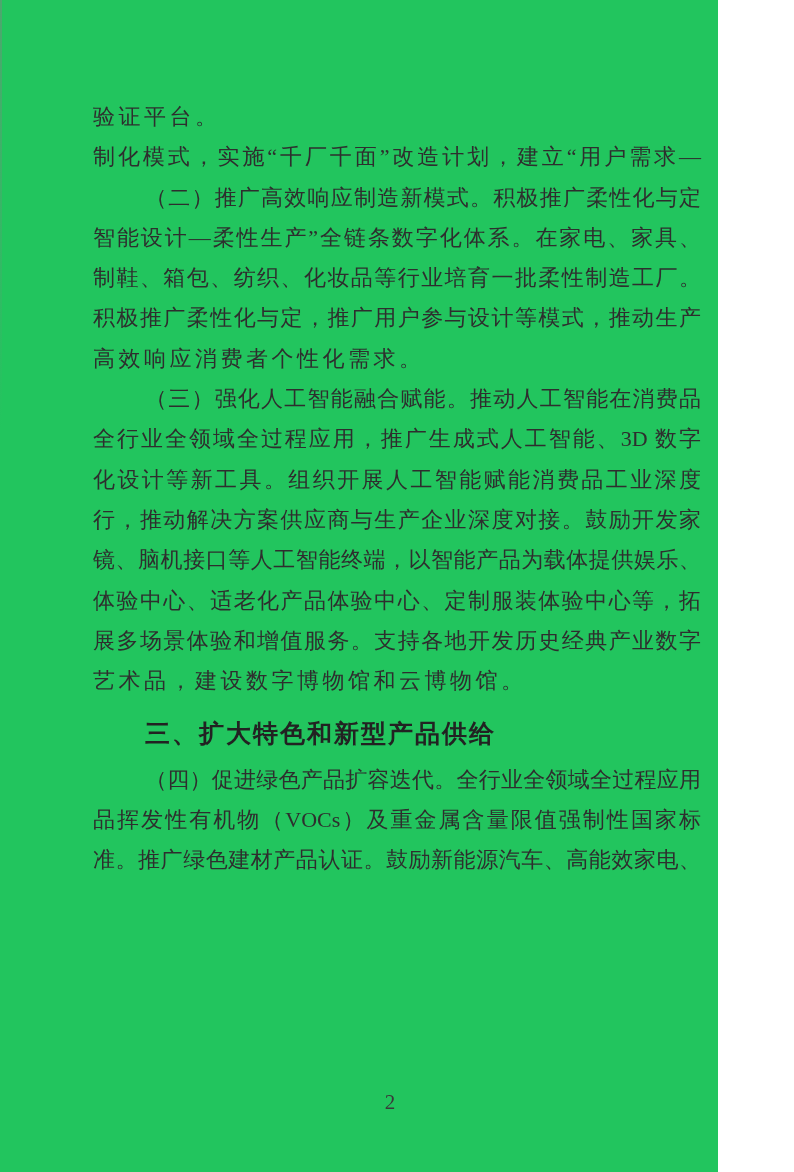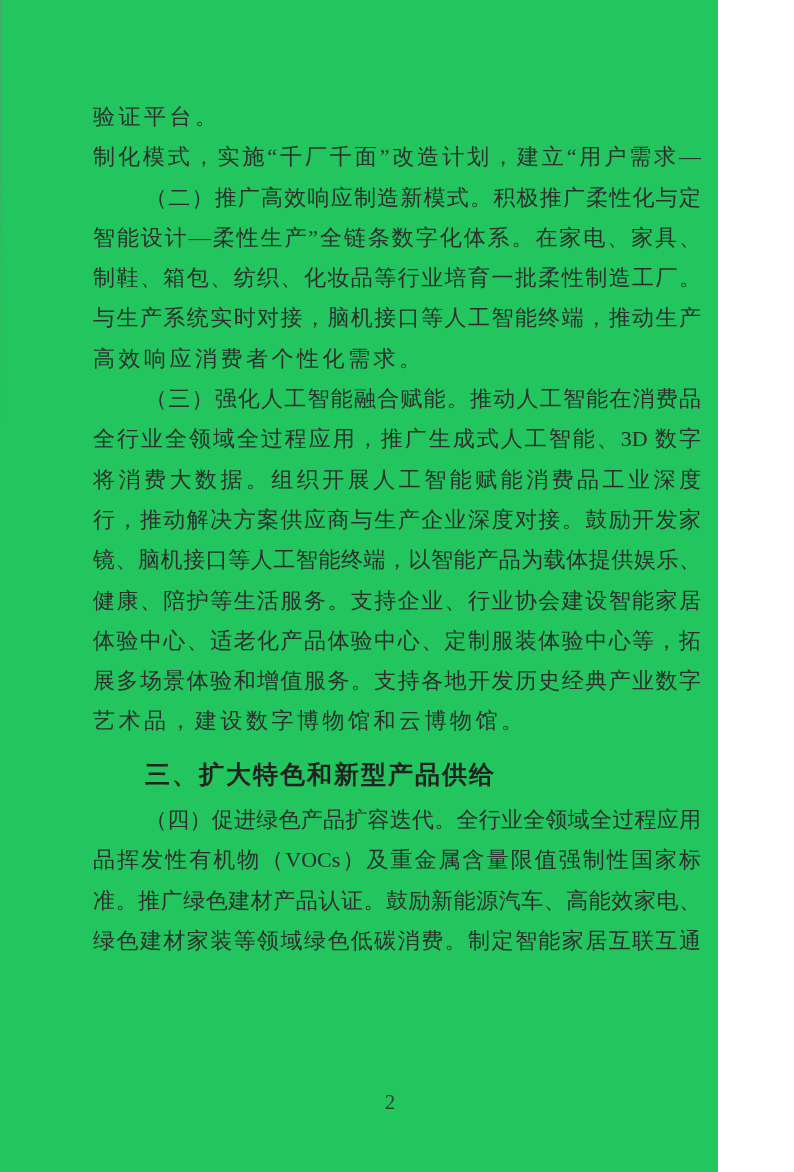--- a/index.html
+++ b/index.html
@@ -75,31 +75,29 @@
 <body>
 
 <div class="page">
   <div class="scan-edge"></div>
   <div class="body-text">
       <div class="line short">验证平台。</div>
       <div class="line full">制化模式，实施“千厂千面”改造计划，建立“用户需求—</div>
       <div class="line indent full">（二）推广高效响应制造新模式。积极推广柔性化与定</div>
       <div class="line full">智能设计—柔性生产”全链条数字化体系。在家电、家具、</div>
       <div class="line full">制鞋、箱包、纺织、化妆品等行业培育一批柔性制造工厂。</div>
-      <div class="line full">与生产系统实时对接，脑机接口等人工智能终端，推动生产</div>
+      <div class="line full">积极推广柔性化与定，推广用户参与设计等模式，推动生产</div>
       <div class="line short">高效响应消费者个性化需求。</div>
       <div class="line indent full">（三）强化人工智能融合赋能。推动人工智能在消费品</div>
       <div class="line full">全行业全领域全过程应用，推广生成式人工智能、3D 数字</div>
-      <div class="line full">将消费大数据。组织开展人工智能赋能消费品工业深度</div>
+      <div class="line full">化设计等新工具。组织开展人工智能赋能消费品工业深度</div>
       <div class="line full">行，推动解决方案供应商与生产企业深度对接。鼓励开发家</div>
       <div class="line full">镜、脑机接口等人工智能终端，以智能产品为载体提供娱乐、</div>
-      <div class="line full">健康、陪护等生活服务。支持企业、行业协会建设智能家居</div>
       <div class="line full">体验中心、适老化产品体验中心、定制服装体验中心等，拓</div>
       <div class="line full">展多场景体验和增值服务。支持各地开发历史经典产业数字</div>
       <div class="line short">艺术品，建设数字博物馆和云博物馆。</div>
       <div class="line heading indent short">三、扩大特色和新型产品供给</div>
       <div class="line indent full">（四）促进绿色产品扩容迭代。全行业全领域全过程应用</div>
       <div class="line full">品挥发性有机物（VOCs）及重金属含量限值强制性国家标</div>
       <div class="line full">准。推广绿色建材产品认证。鼓励新能源汽车、高能效家电、</div>
-      <div class="line full">绿色建材家装等领域绿色低碳消费。制定智能家居互联互通</div>
     </div>
   <div class="footer">2</div>
 </div>
 
 </body></html>

